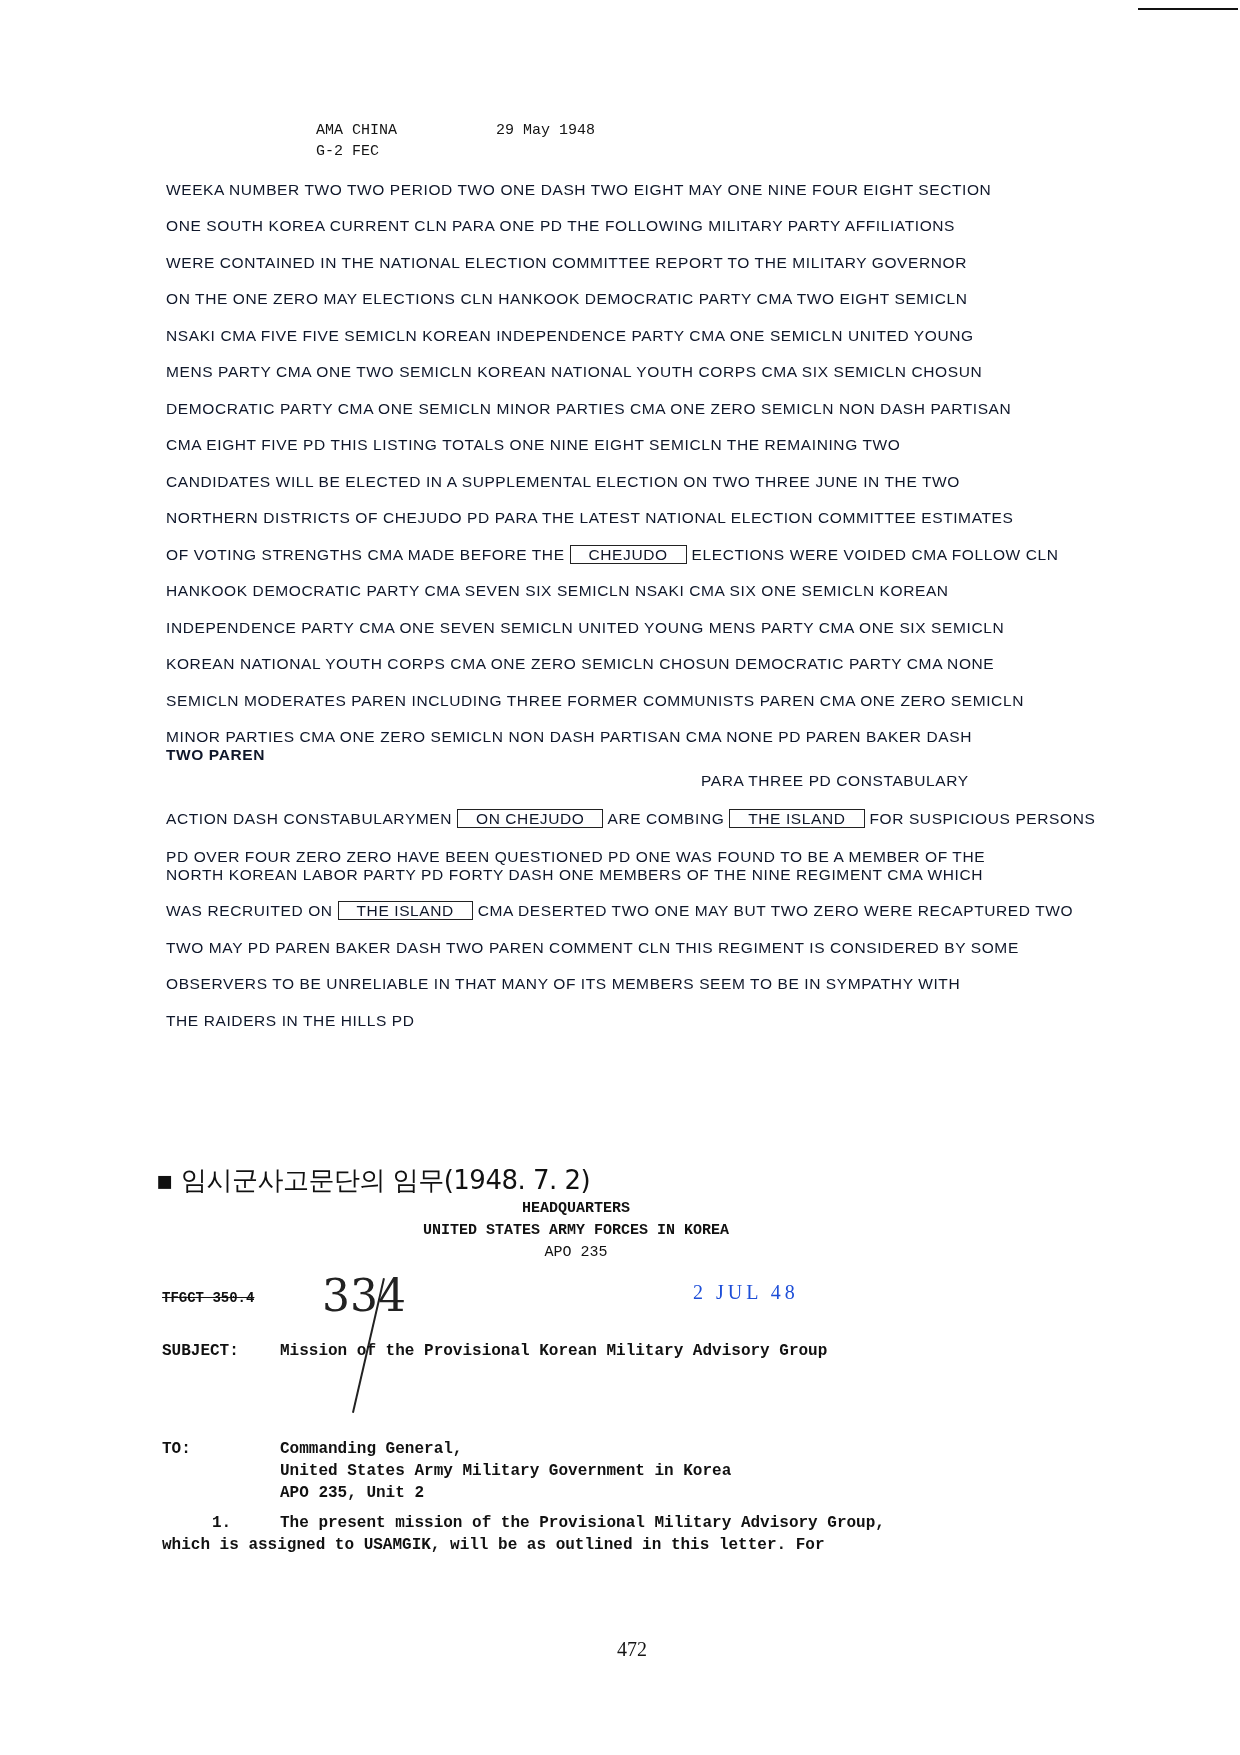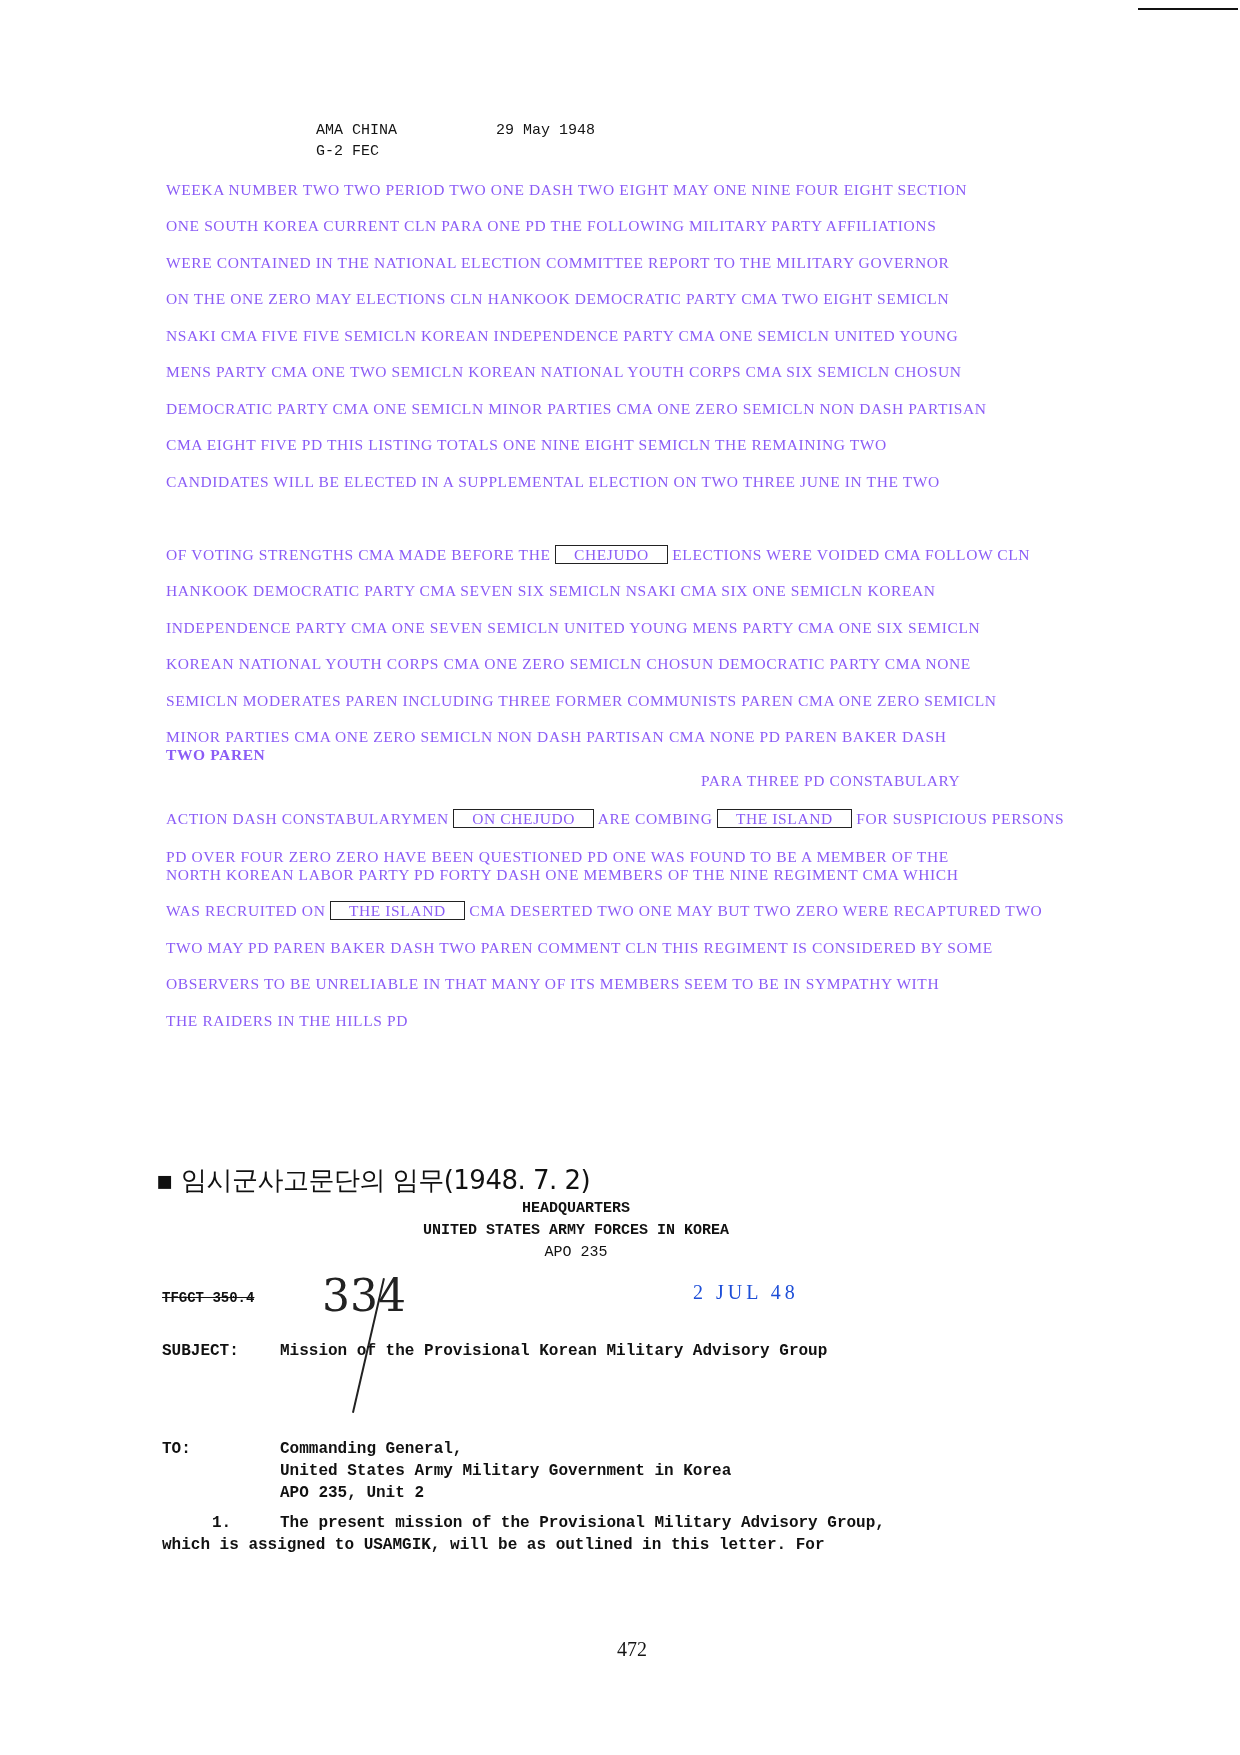--- a/index.html
+++ b/index.html
@@ -1,18 +1,18 @@
 <!DOCTYPE html>
 <html><head>
 <meta charset="utf-8">
 <style>
   html, body { margin: 0; padding: 0; background: #ffffff; }
   body { width: 1240px; height: 1755px; position: relative; overflow: hidden; color: #141414; }
   .page { position: absolute; inset: 0; }
-  .tt { font-family: Liberation Serif, serif; font-size: 15.5px; letter-spacing: 0.6px; white-space: nowrap; position: absolute; color: #8b5cf6; }
+  .tt { font-family: Liberation Sans, sans-serif; font-size: 15.5px; letter-spacing: 0.6px; white-space: nowrap; position: absolute; color: #0f172a; }
   .hdr { font-family: "Liberation Mono", monospace; font-size: 15px; position: absolute; white-space: nowrap; }
   .line { left: 166px; }
   .boxed { border: 1.2px solid #222; padding: 0 18px; }
   .korean { position: absolute; left: 156px; top: 1163px; font-family: "DejaVu Sans", sans-serif; font-size: 26px; color: #111; white-space: nowrap; letter-spacing: -0.5px; }
   .bold { font-family: "Liberation Mono", "DejaVu Sans Mono", monospace; font-weight: bold; font-size: 16px; position: absolute; white-space: nowrap; color: #111; }
   .center { text-align: center; left: 0; width: 1152px; }
   .pageno { position: absolute; left: 0; width: 1264px; text-align: center; top: 1638px; font-family: "Liberation Serif", serif; font-size: 20px; }
   .hand { position: absolute; font-family: "DejaVu Serif", serif; font-size: 44px; color: #222; font-weight: normal; }
   .strike { text-decoration: line-through; }
   .topline { position: absolute; top: 8px; left: 1138px; width: 100px; height: 2px; background: #111; }
@@ -32,20 +32,21 @@
 
   <div class="tt line" style="top:181px;">WEEKA NUMBER TWO TWO PERIOD TWO ONE DASH TWO EIGHT MAY ONE NINE FOUR EIGHT SECTION</div>
   <div class="tt line" style="top:217px;">ONE SOUTH KOREA CURRENT CLN PARA ONE PD THE FOLLOWING MILITARY PARTY AFFILIATIONS</div>
   <div class="tt line" style="top:254px;">WERE CONTAINED IN THE NATIONAL ELECTION COMMITTEE REPORT TO THE MILITARY GOVERNOR</div>
   <div class="tt line" style="top:290px;">ON THE ONE ZERO MAY ELECTIONS CLN HANKOOK DEMOCRATIC PARTY CMA TWO EIGHT SEMICLN</div>
   <div class="tt line" style="top:327px;">NSAKI CMA FIVE FIVE SEMICLN KOREAN INDEPENDENCE PARTY CMA ONE SEMICLN UNITED YOUNG</div>
   <div class="tt line" style="top:363px;">MENS PARTY CMA ONE TWO SEMICLN KOREAN NATIONAL YOUTH CORPS CMA SIX SEMICLN CHOSUN</div>
   <div class="tt line" style="top:400px;">DEMOCRATIC PARTY CMA ONE SEMICLN MINOR PARTIES CMA ONE ZERO SEMICLN NON DASH PARTISAN</div>
   <div class="tt line" style="top:436px;">CMA EIGHT FIVE PD THIS LISTING TOTALS ONE NINE EIGHT SEMICLN THE REMAINING TWO</div>
   <div class="tt line" style="top:473px;">CANDIDATES WILL BE ELECTED IN A SUPPLEMENTAL ELECTION ON TWO THREE JUNE IN THE TWO</div>
+  <div class="tt line" style="top:509px;">NORTHERN DISTRICTS OF CHEJUDO PD PARA THE LATEST NATIONAL ELECTION COMMITTEE ESTIMATES</div>
 
   <div class="tt line" style="top:546px;">
     <span>OF VOTING STRENGTHS CMA MADE BEFORE THE </span><span class="boxed">CHEJUDO</span><span> ELECTIONS WERE VOIDED CMA FOLLOW CLN</span>
   </div>
 
   <div class="tt line" style="top:582px;">HANKOOK DEMOCRATIC PARTY CMA SEVEN SIX SEMICLN NSAKI CMA SIX ONE SEMICLN KOREAN</div>
   <div class="tt line" style="top:619px;">INDEPENDENCE PARTY CMA ONE SEVEN SEMICLN UNITED YOUNG MENS PARTY CMA ONE SIX SEMICLN</div>
   <div class="tt line" style="top:655px;text-align:right;">KOREAN NATIONAL YOUTH CORPS CMA ONE ZERO SEMICLN CHOSUN DEMOCRATIC PARTY CMA NONE</div>
   <div class="tt line" style="top:728px;">MINOR PARTIES CMA ONE ZERO SEMICLN NON DASH PARTISAN CMA NONE PD PAREN BAKER DASH</div>
   <div class="tt line" style="top:692px;">SEMICLN MODERATES PAREN INCLUDING THREE FORMER COMMUNISTS PAREN CMA ONE ZERO SEMICLN</div>

